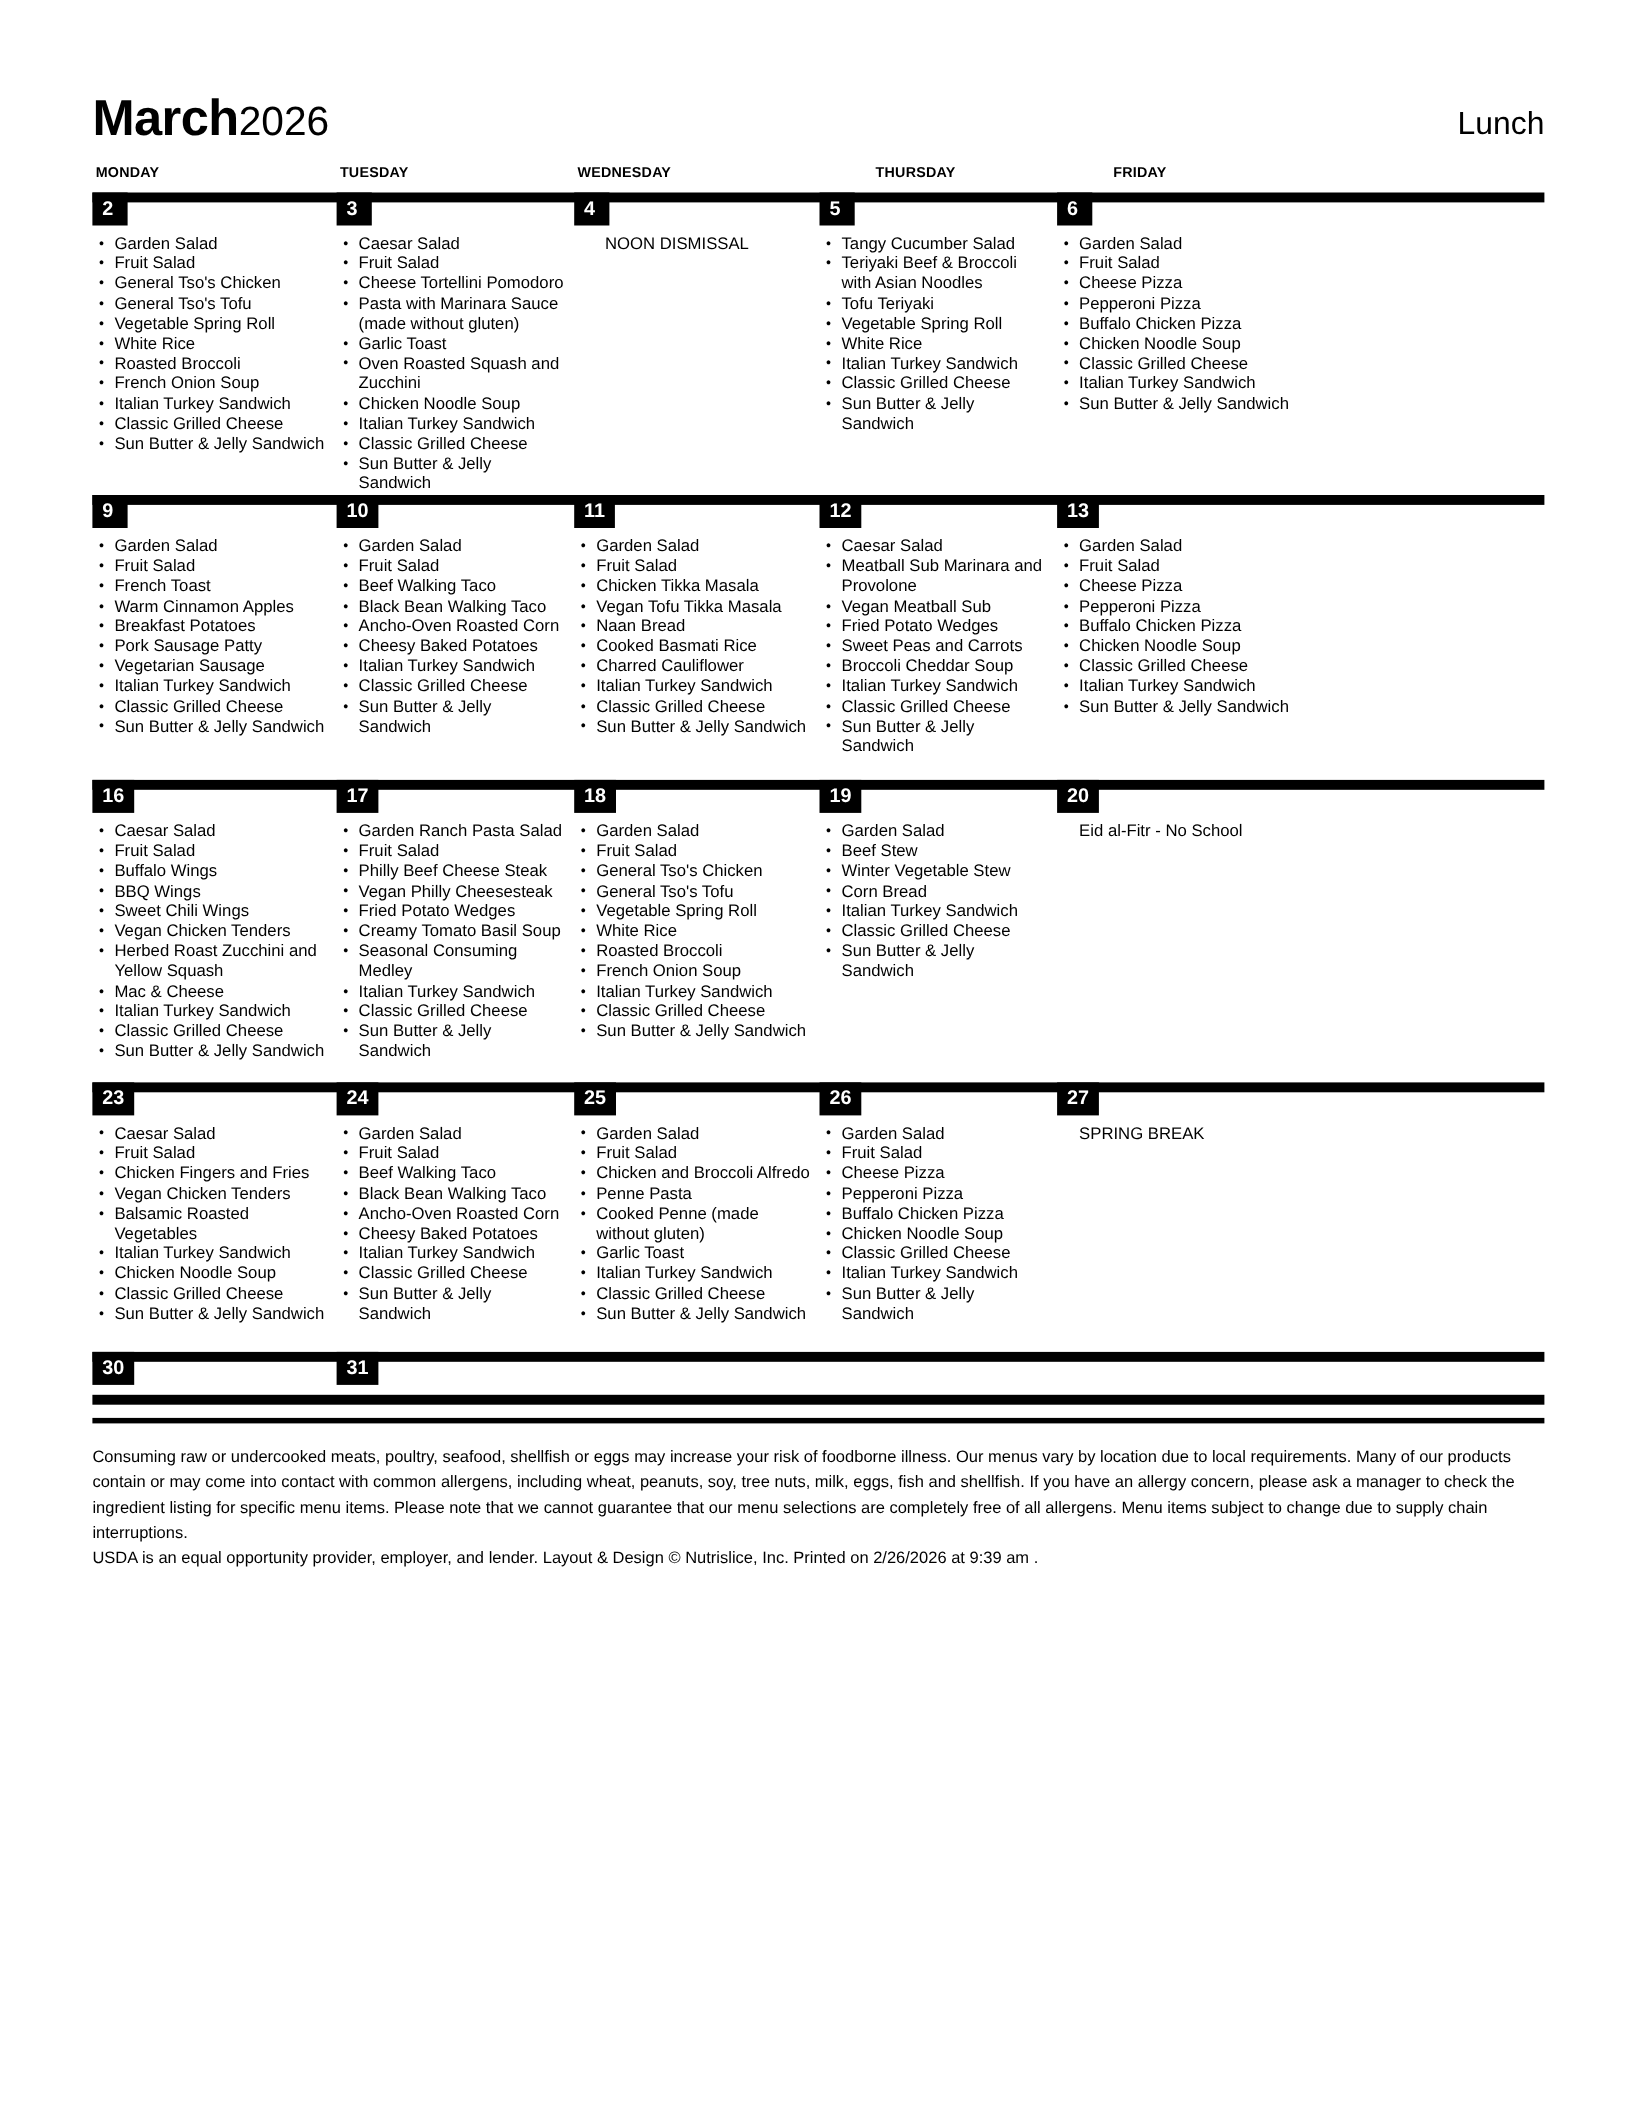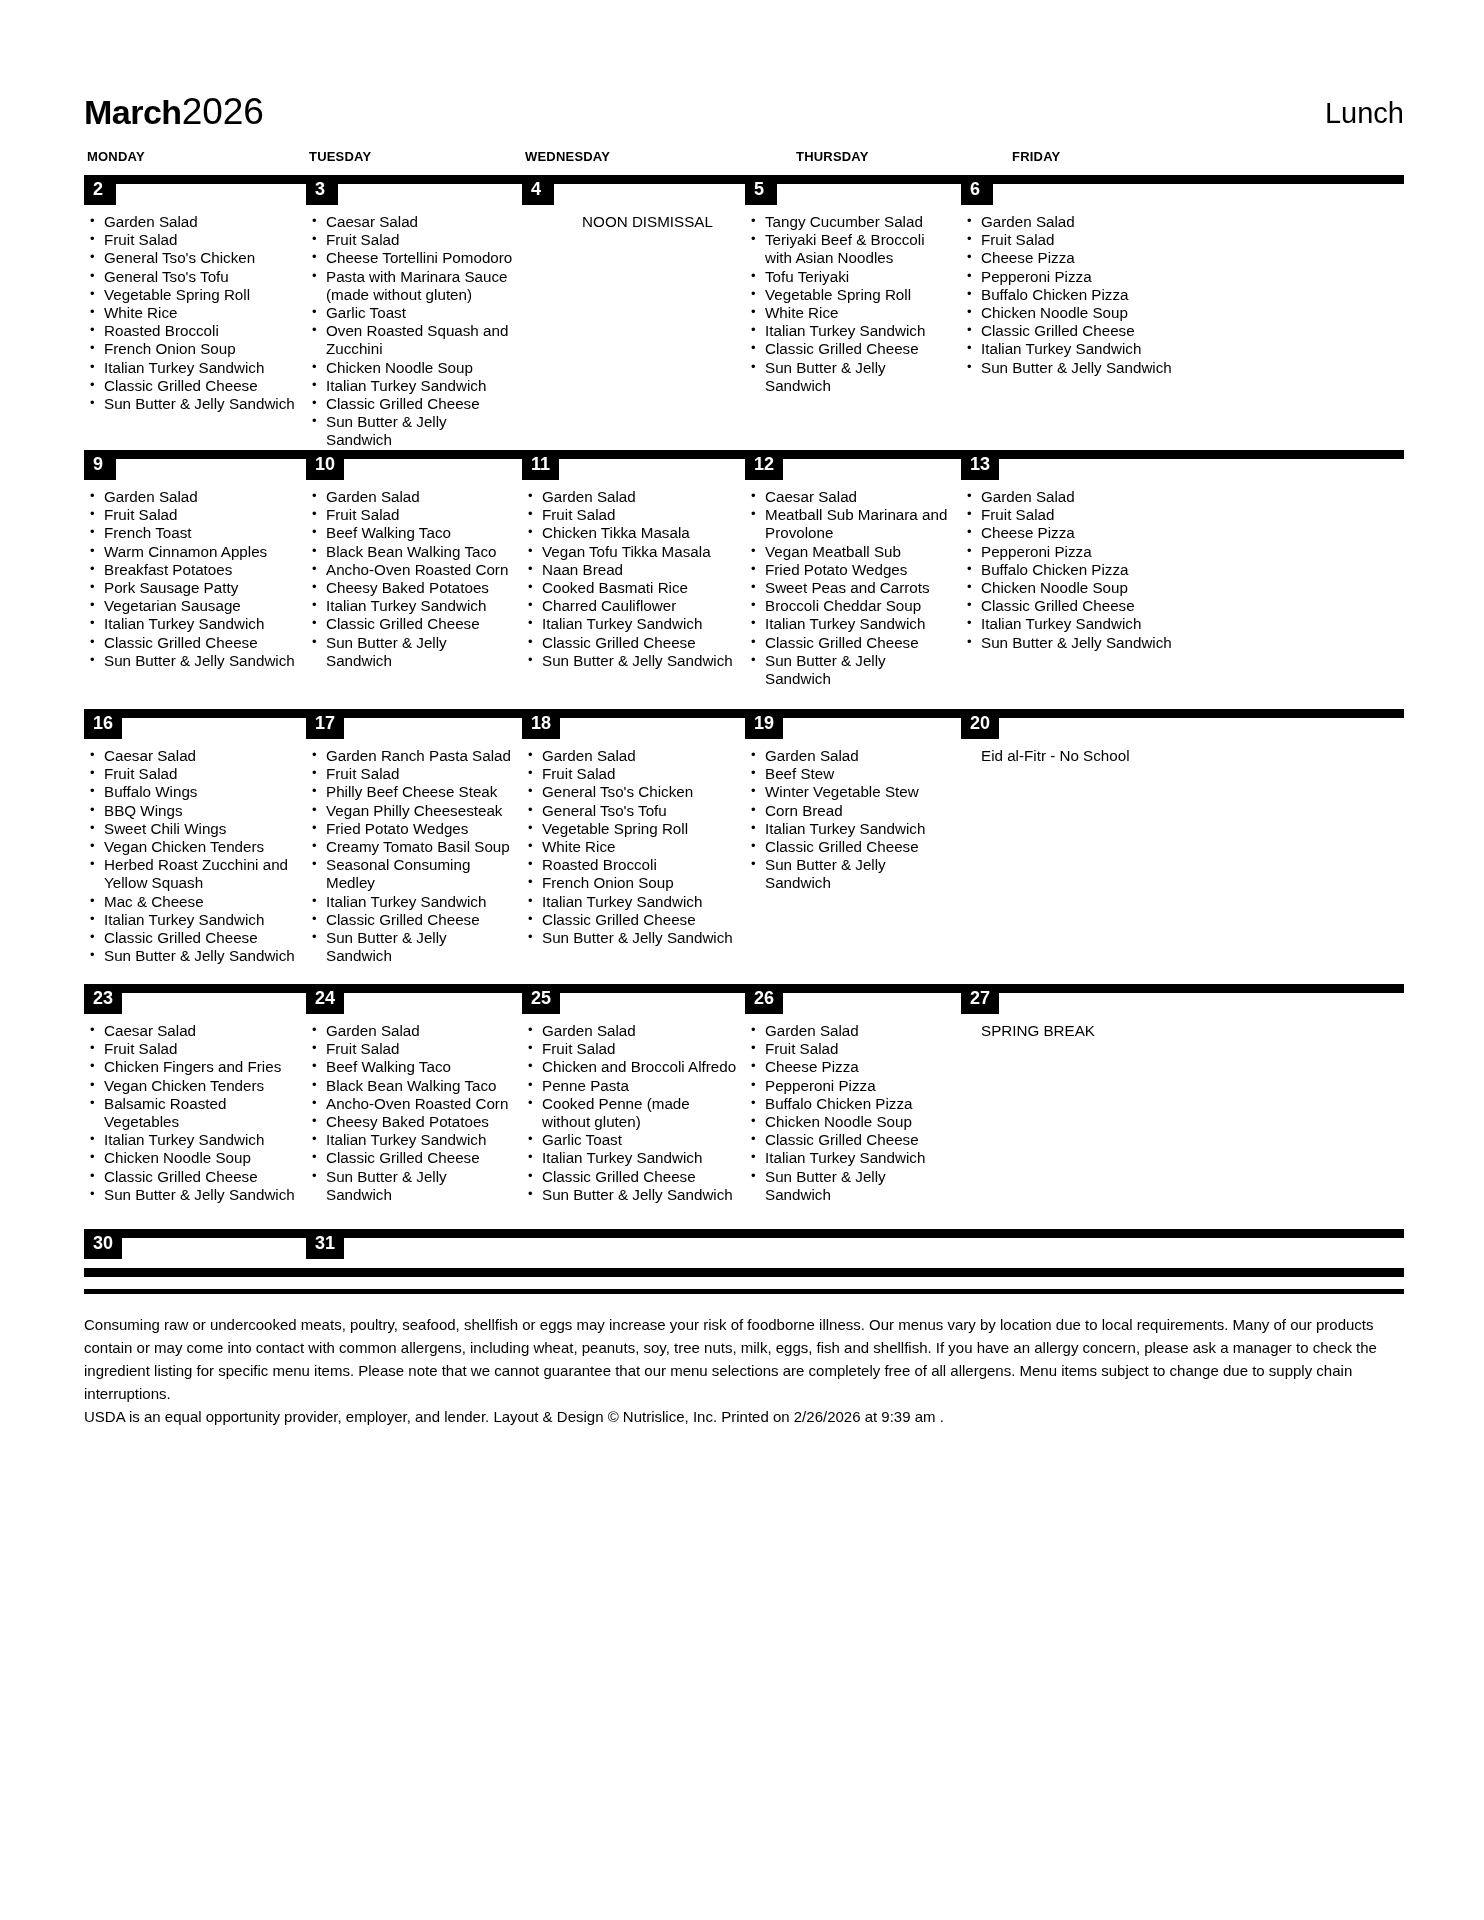--- a/index.html
+++ b/index.html
@@ -30,21 +30,21 @@
     align-items: flex-end;
     justify-content: space-between;
     height: 58px;
   }
   .title-wrap {
     display: flex;
     align-items: baseline;
     line-height: 1;
   }
   .title-month {
-    font-size: 34px;
+    font-size: 46px;
     font-weight: bold;
     letter-spacing: -0.5px;
   }
   .title-year {
     font-size: 37px;
     font-weight: normal;
     letter-spacing: 0px;
   }
   .meal-label {
     font-size: 29px;
@@ -121,21 +121,20 @@
     font-size: 13px;
   }
   .note {
     padding: 29px 0 0 0;
     font-size: 15.2px;
     line-height: 18.2px;
     padding-left: 20px;
   }
   .note.center {
     padding-left: 28px;
-    text-align: center;
   }
 
   
   .week-bottom-rule {
     height: 9px;
     background: #000000;
     width: 100%;
   }
 
   

